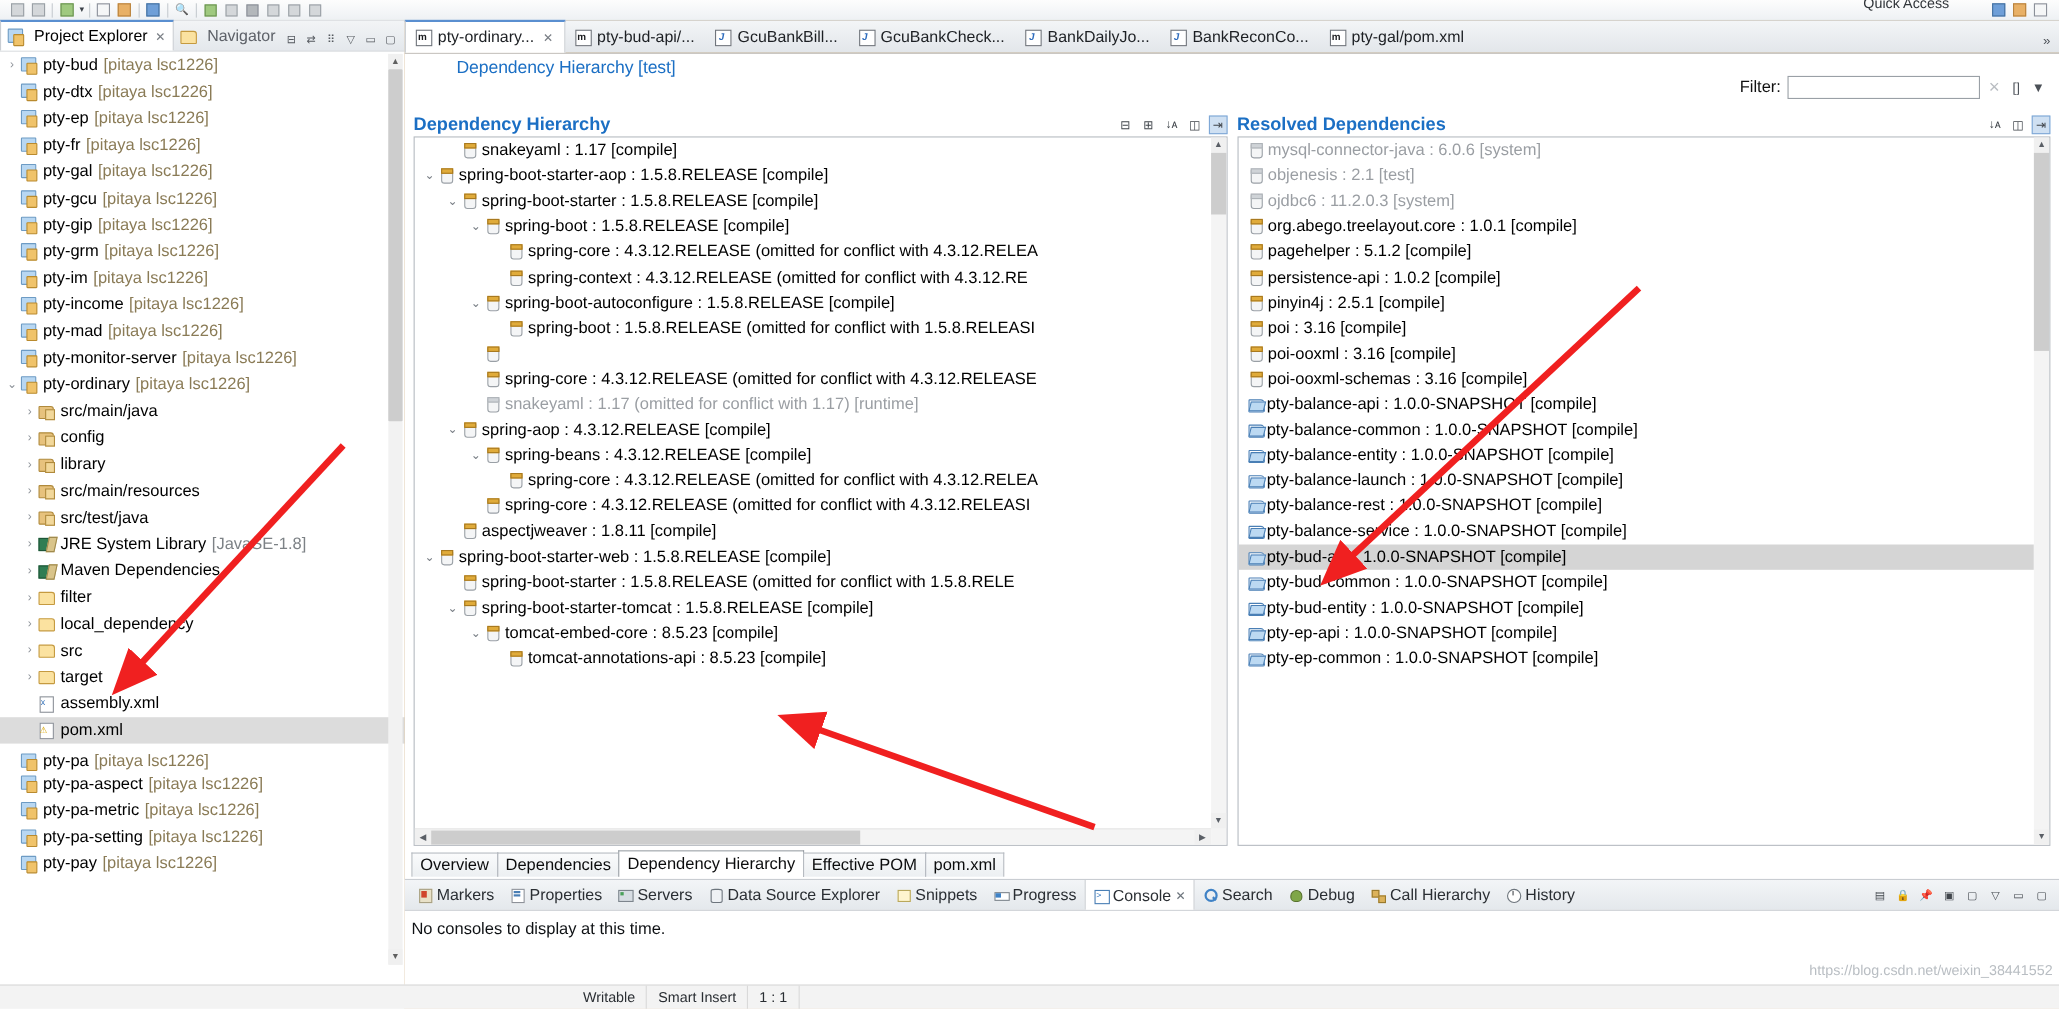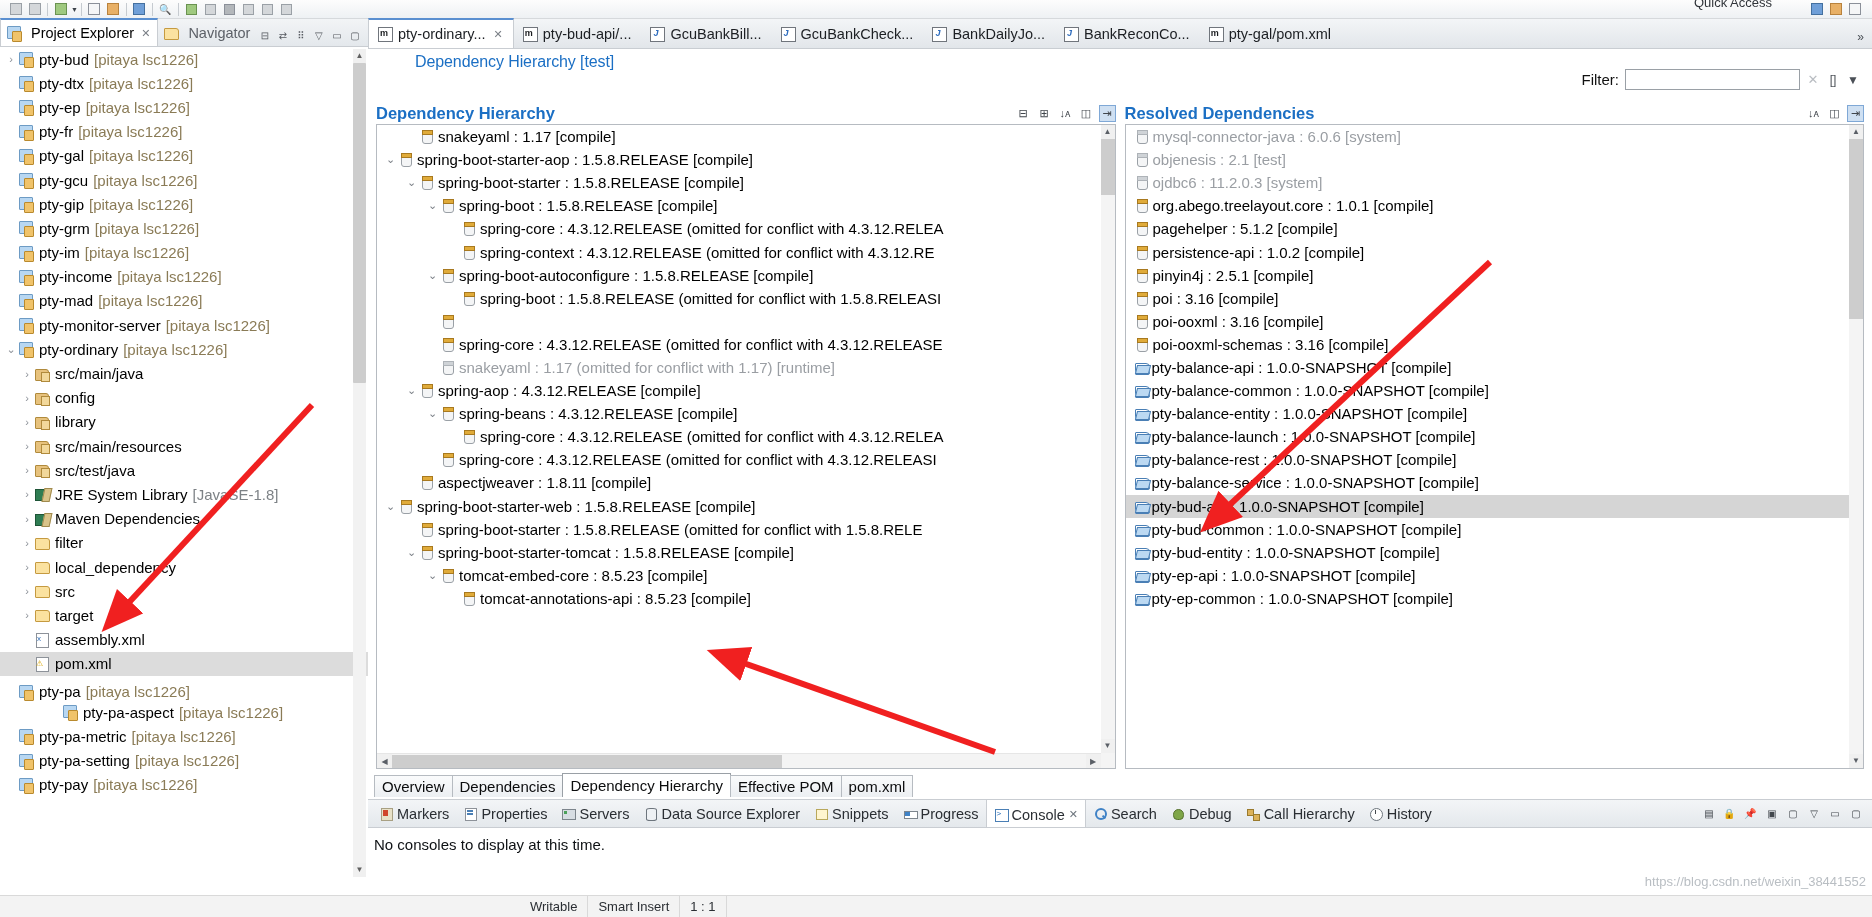--- a/index.html
+++ b/index.html
@@ -648,21 +648,21 @@
             <span class="twisty"></span>
             <span class="ico ico-xmlw"></span>
             <span class="lbl-main">pom.xml</span>
           </div>
           <div class="tree-row" style="padding-left: 4px; align-items: flex-end;">
             <span class="twisty"></span>
             <span class="ico ico-mvn"></span>
             <span class="lbl-main">pty-pa</span>
             <span class="lbl-dim">[pitaya lsc1226]</span>
           </div>
-          <div class="tree-row" style="padding-left: 4px; margin-left: 44px;">
+          <div class="tree-row" style="padding-left: 4px;">
             <span class="twisty"></span>
             <span class="ico ico-mvn"></span>
             <span class="lbl-main">pty-pa-aspect</span>
             <span class="lbl-dim">[pitaya lsc1226]</span>
           </div>
           <div class="tree-row" style="padding-left: 4px;">
             <span class="twisty"></span>
             <span class="ico ico-mvn"></span>
             <span class="lbl-main">pty-pa-metric</span>
             <span class="lbl-dim">[pitaya lsc1226]</span>

